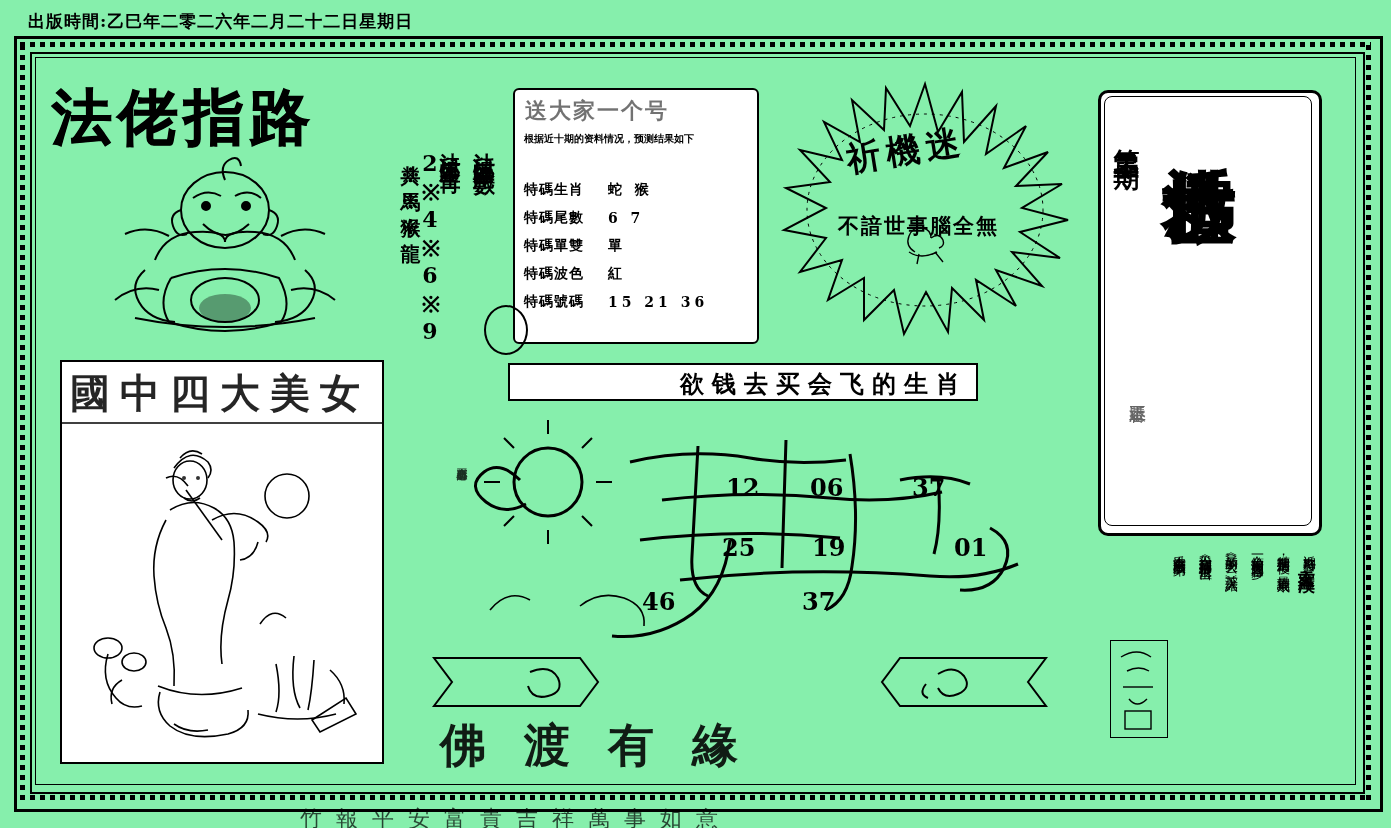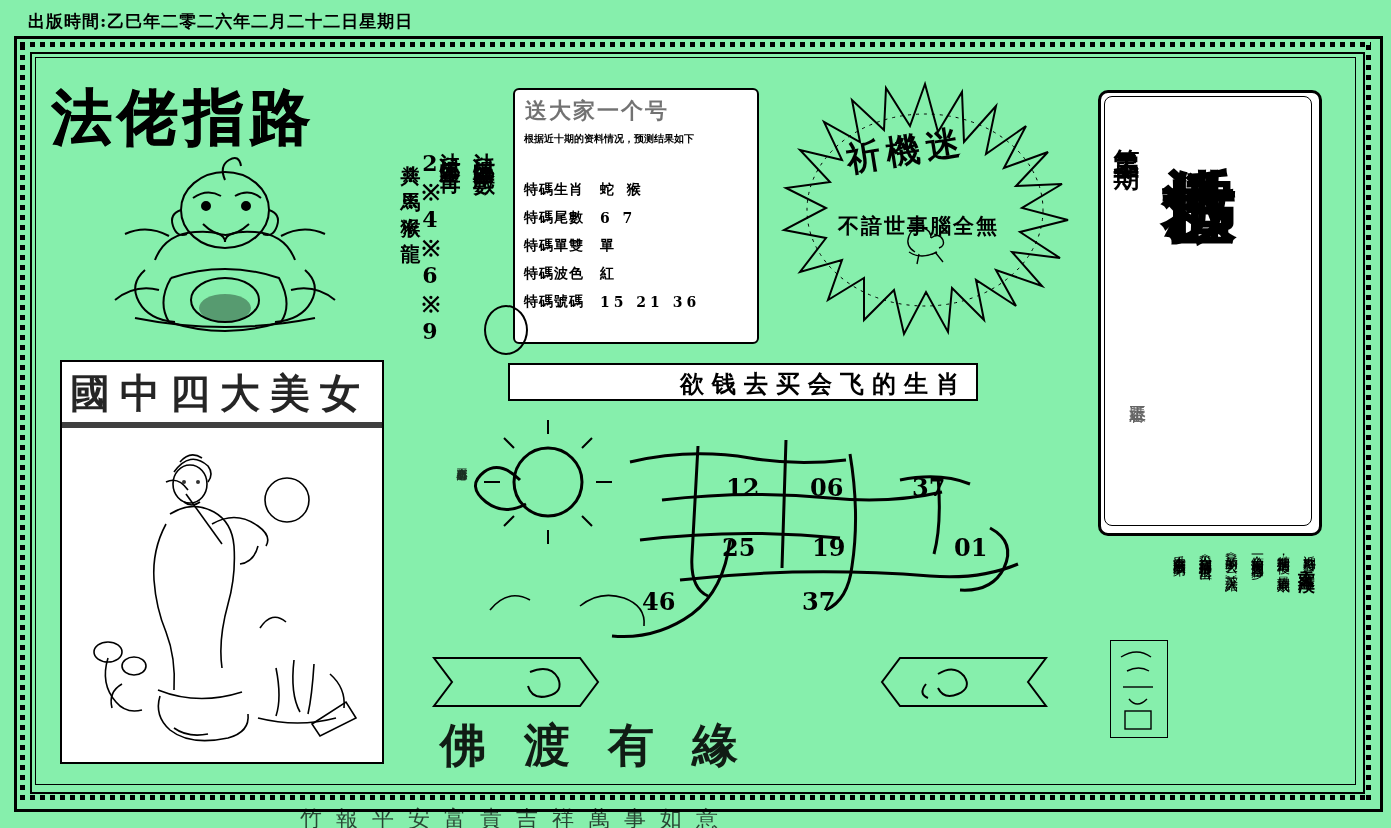--- a/index.html
+++ b/index.html
@@ -26,33 +26,33 @@
   .buddha-box{position:absolute;left:75px;top:140px;width:300px;height:200px;}
   .buddha-box svg{display:block;}
 
   .vtext{writing-mode:vertical-rl;text-orientation:upright;font-family:"DejaVu Serif","Liberation Serif",serif;}
   .v1{position:absolute;left:398px;top:150px;font-size:20px;letter-spacing:3px;font-weight:bold;}
   .v2{position:absolute;left:436px;top:136px;font-size:21px;letter-spacing:4px;font-weight:bold;}
   .v3{position:absolute;left:470px;top:135px;font-size:22px;letter-spacing:4px;font-weight:bold;}
   .vnums{position:absolute;left:413px;top:150px;font-size:22px;font-weight:bold;line-height:34px;}
 
   .pic-box{position:absolute;left:60px;top:360px;width:320px;height:400px;border:2px solid #000;background:#fff;}
-  .pic-header{position:relative;height:60px;border-bottom:6px solid #404040;overflow:hidden;}
+  .pic-header{position:relative;height:60px;border-bottom:2px solid #404040;overflow:hidden;}
   .pic-header-text{position:absolute;left:8px;top:4px;font-size:40px;letter-spacing:10px;font-weight:bold;
       font-family:"DejaVu Serif","Liberation Serif",serif;opacity:.85;}
 
   
   .pred-box{position:absolute;left:513px;top:88px;width:242px;height:252px;border:2px solid #000;border-radius:6px;background:#fff;}
   .pred-title{position:absolute;left:525px;top:96px;font-size:22px;font-weight:bold;letter-spacing:2px;
       font-family:"DejaVu Serif","Liberation Serif",serif;opacity:.55;}
   .pred-lead{position:absolute;left:524px;top:128px;width:228px;font-size:10px;line-height:22px;font-weight:bold;
       font-family:"DejaVu Serif","Liberation Serif",serif;}
   .pred-rows{position:absolute;left:524px;top:176px;width:222px;font-size:14px;font-family:"DejaVu Serif","Liberation Serif",serif;}
   .pred-row{display:flex;align-items:center;height:28px;font-weight:bold;}
-  .pred-row .lbl{width:76px;letter-spacing:1px;}
+  .pred-row .lbl{width:84px;letter-spacing:1px;}
   .pred-row .val{flex:1;letter-spacing:4px;}
   .ellipse-left{position:absolute;left:484px;top:305px;width:40px;height:46px;border:2px solid #000;border-radius:50%;}
 
   
   .burst{position:absolute;left:780px;top:80px;width:290px;height:270px;}
   .burst-line1{position:absolute;left:846px;top:128px;font-size:34px;font-weight:bold;letter-spacing:6px;
       transform:rotate(-9deg);font-family:"DejaVu Serif","Liberation Serif",serif;}
   .burst-line2{position:absolute;left:838px;top:212px;font-size:21px;font-weight:bold;letter-spacing:2px;
       font-family:"DejaVu Serif","Liberation Serif",serif;}
 

